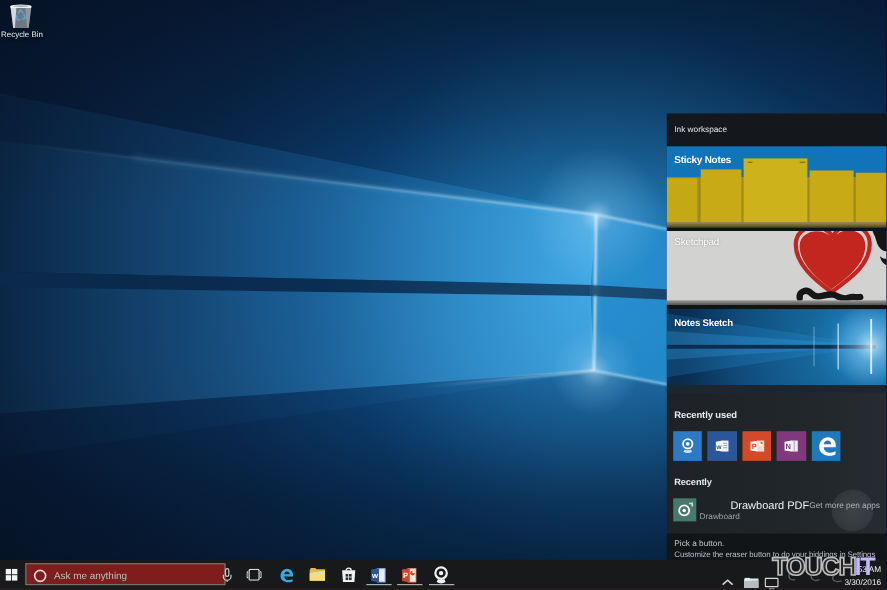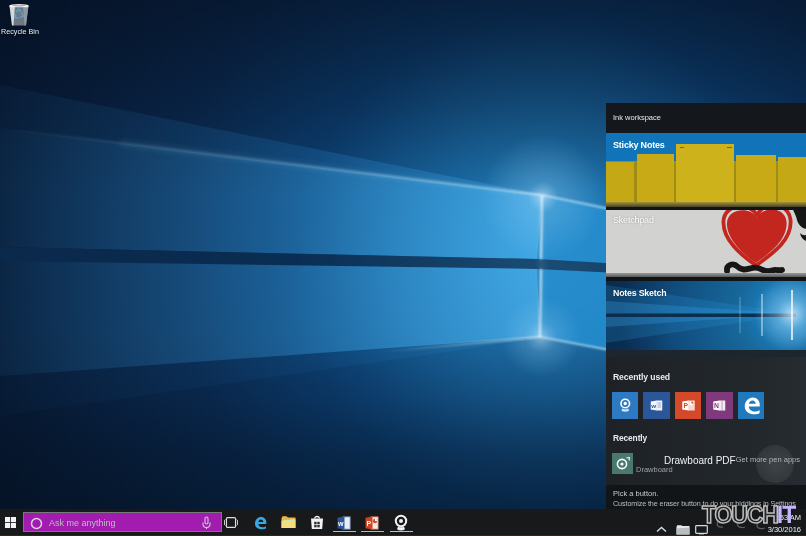--- a/index.html
+++ b/index.html
@@ -245,21 +245,21 @@
 
 <div class="abs" id="taskbar" style="left:0;top:509px;width:806px;height:27px;background:#17191b;">
 
   <svg class="abs" style="left:5px;top:8px;" width="11" height="11" viewBox="0 0 11 11">
     <rect x="0" y="0" width="5.1" height="5.1" fill="#f2f4f5"></rect>
     <rect x="5.9" y="0" width="5.1" height="5.1" fill="#f2f4f5"></rect>
     <rect x="0" y="5.9" width="5.1" height="5.1" fill="#f2f4f5"></rect>
     <rect x="5.9" y="5.9" width="5.1" height="5.1" fill="#f2f4f5"></rect>
   </svg>
 
-  <div class="abs" style="left:23px;top:3px;width:199px;height:20px;background:#a21caf;border:1px solid #767a7c;box-sizing:border-box;text-align:center;">
+  <div class="abs" style="left:23px;top:3px;width:182px;height:20px;background:#7f1d1d;border:1px solid #767a7c;box-sizing:border-box;text-align:center;">
     <svg class="abs" style="left:6px;top:3.5px;" width="13" height="13" viewBox="0 0 13 13">
       <circle cx="6.5" cy="6.5" r="5" fill="none" stroke="#d8dadc" stroke-width="1.5"></circle>
     </svg>
     <div class="abs" style="left:25px;top:4.5px;font-size:9px;color:#bcbfc1;">Ask me anything</div>
     <svg class="abs" style="left:178px;top:3px;" width="9" height="14" viewBox="0 0 9 14">
       <rect x="3" y="1" width="3" height="7" rx="1.5" fill="none" stroke="#cfd2d4" stroke-width="1.1"></rect>
       <path d="M1 6.5 L1 8 A3.5 3.5 0 0 0 8 8 L8 6.5" fill="none" stroke="#cfd2d4" stroke-width="1.1"></path>
       <line x1="4.5" y1="11.5" x2="4.5" y2="13" stroke="#cfd2d4" stroke-width="1.1"></line>
     </svg>
   </div>

